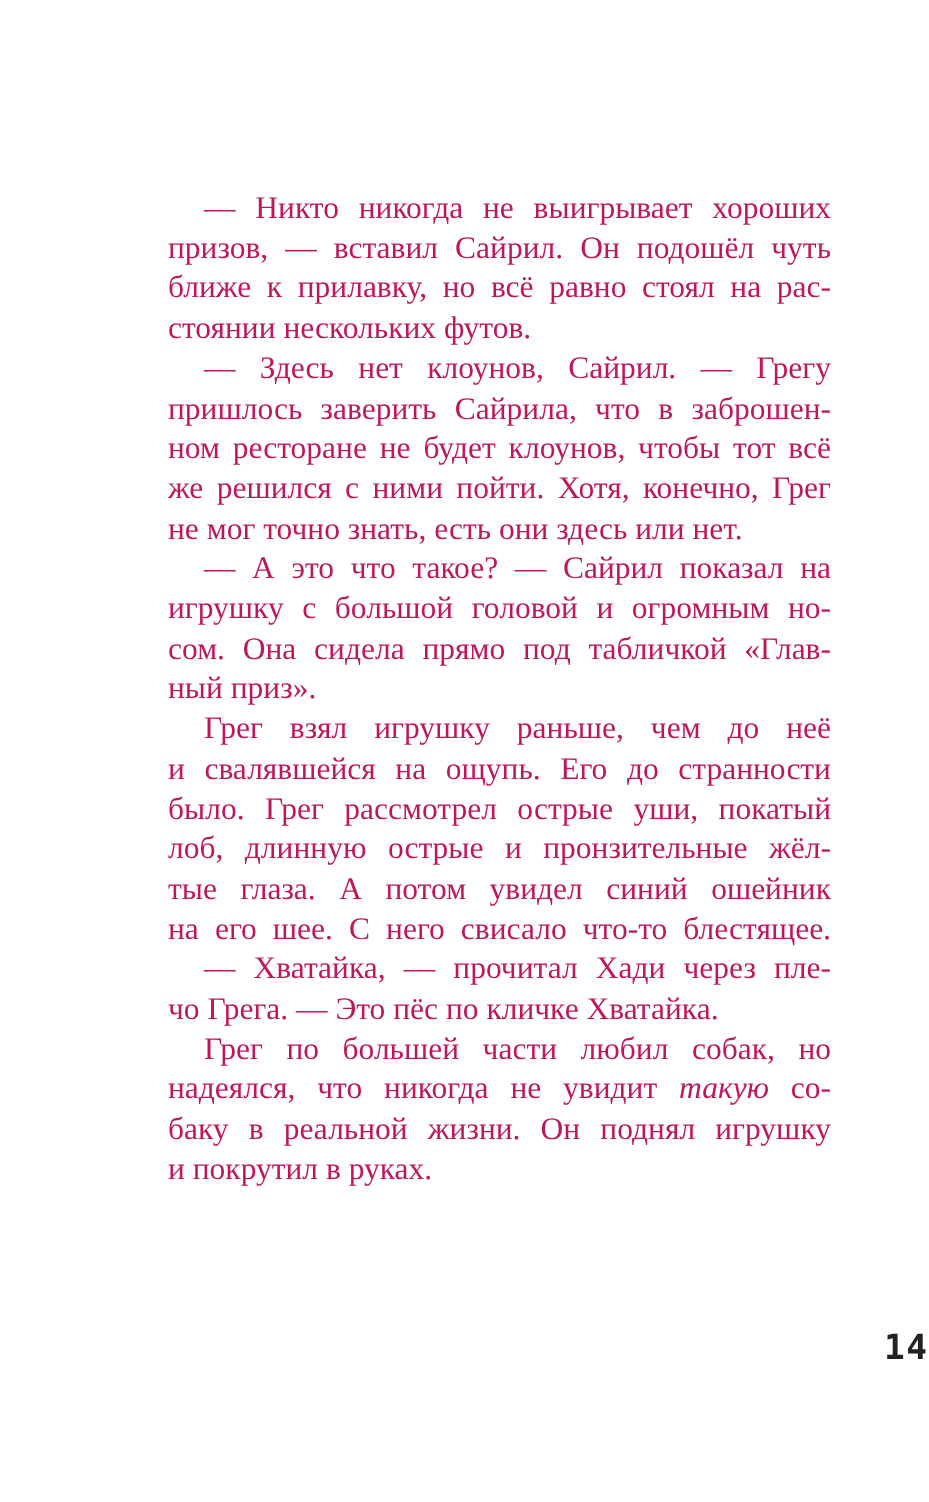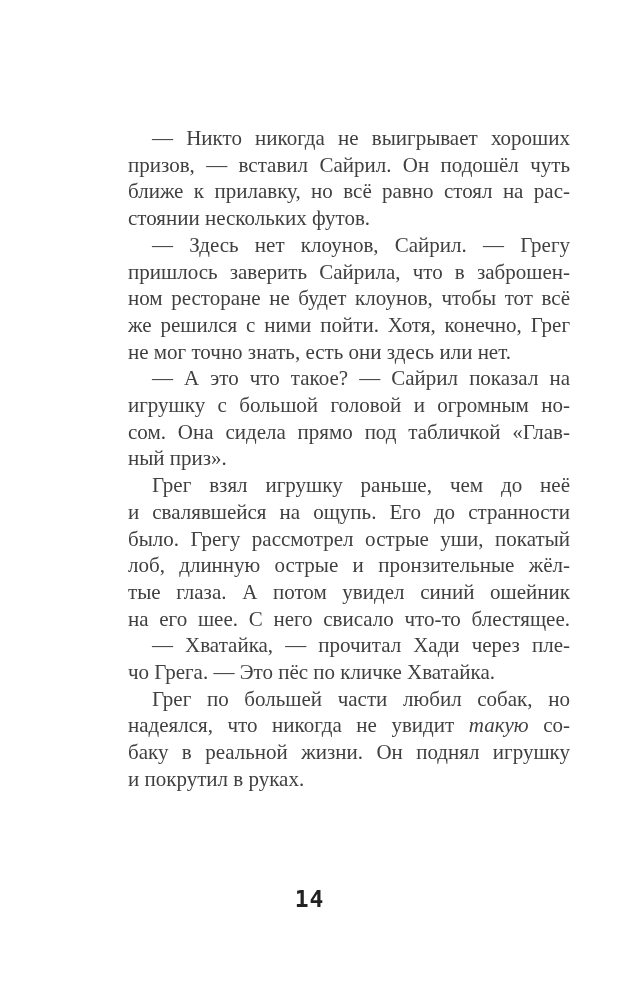--- a/index.html
+++ b/index.html
@@ -11,47 +11,47 @@
     overflow: hidden;
   }
   .book-page {
     position: relative;
     width: 619px;
     height: 1001px;
     background: #ffffff;
   }
   .text-block {
     position: absolute;
-    left: 128px;
+    left: 112px;
     top: 125px;
     width: 442px;
     font-family: "Liberation Serif", serif;
     font-size: 21px;
     line-height: 26.7px;
-    color: #404040;
+    color: #be185d;
   }
   .line {
     text-align: justify;
     text-align-last: justify;
   }
   .line.last {
     text-align-last: left;
   }
   .line.first {
     padding-left: 24px;
   }
   .line i {
     font-style: italic;
   }
   .folio {
     position: absolute;
     top: 886px;
     left: 0;
     width: 619px;
-    text-align: center;
+    text-align: right;
     font-family: "DejaVu Sans Mono", monospace;
     font-size: 23px;
     font-weight: 600;
     letter-spacing: 1px;
     color: #222222;
   }
 </style>
 </head>
 <body>
 
@@ -65,21 +65,21 @@
       <div class="line">пришлось заверить Сайрила, что в заброшен-</div>
       <div class="line">ном ресторане не будет клоунов, чтобы тот всё</div>
       <div class="line">же решился с ними пойти. Хотя, конечно, Грег</div>
       <div class="line last">не мог точно знать, есть они здесь или нет.</div>
       <div class="line first">— А это что такое? — Сайрил показал на</div>
       <div class="line">игрушку с большой головой и огромным но-</div>
       <div class="line">сом. Она сидела прямо под табличкой «Глав-</div>
       <div class="line last">ный приз».</div>
       <div class="line first">Грег взял игрушку раньше, чем до неё</div>
       <div class="line">и свалявшейся на ощупь. Его до странности</div>
-      <div class="line">было. Грегу рассмотрел острые уши, покатый</div>
+      <div class="line">было. Грег рассмотрел острые уши, покатый</div>
       <div class="line">лоб, длинную острые и пронзительные жёл-</div>
       <div class="line">тые глаза. А потом увидел синий ошейник</div>
       <div class="line">на его шее. С него свисало что-то блестящее.</div>
       <div class="line first">— Хватайка, — прочитал Хади через пле-</div>
       <div class="line last">чо Грега. — Это пёс по кличке Хватайка.</div>
       <div class="line first">Грег по большей части любил собак, но</div>
       <div class="line">надеялся, что никогда не увидит <i>такую</i> со-</div>
       <div class="line">баку в реальной жизни. Он поднял игрушку</div>
       <div class="line last">и покрутил в руках.</div>
     </div>

